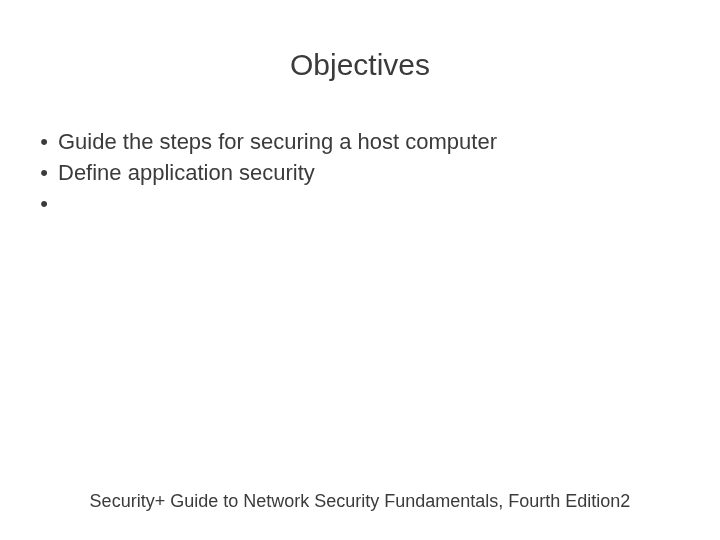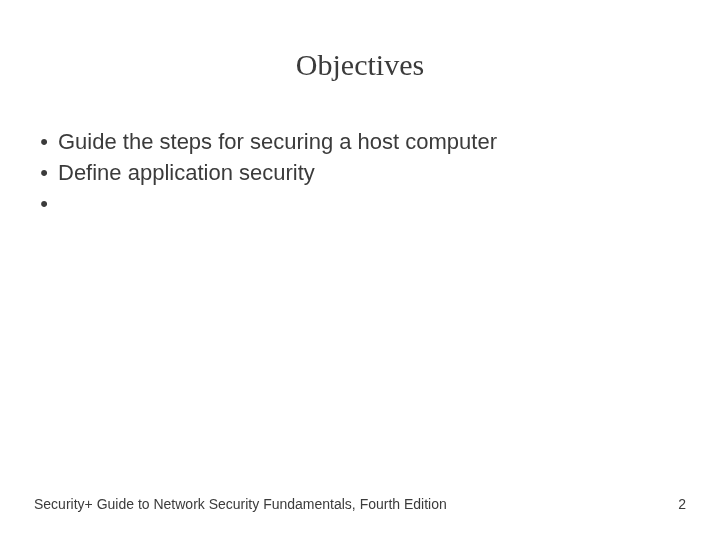--- a/index.html
+++ b/index.html
@@ -1,22 +1,22 @@
 <!DOCTYPE html>
 <html><head>
   <meta charset="utf-8">
   <style>
     * { margin: 0; padding: 0; box-sizing: border-box; }
     html, body { width: 720px; height: 540px; background: #ffffff; font-family: Arial, Helvetica, sans-serif; color: #3b3b3b; }
     .slide { position: relative; width: 720px; height: 540px; }
-    .title { text-align: center; font-size: 30px; font-weight: 400; padding-top: 48px; font-family: Liberation Serif, serif; }
+    .title { text-align: center; font-size: 30px; font-weight: 400; padding-top: 48px; }
     .bullets { list-style: none; padding: 44px 30px 0 30px; font-size: 22px; line-height: 1.42; }
     .bullets li { display: flex; align-items: flex-start; }
     .bullet-dot { width: 28px; flex: 0 0 28px; text-align: center; }
-    .footer { position: absolute; bottom: 28px; left: 34px; right: 34px; display: flex; justify-content: space-between; align-items: baseline; font-size: 14px; color: #3b3b3b; }
+    .footer { position: absolute; bottom: 28px; left: 34px; right: 34px; display: flex; justify-content: center; align-items: baseline; font-size: 18px; color: #3b3b3b; }
   </style>
 </head>
 <body>
 
 <div class="slide">
   <h1 class="title">Objectives</h1>
 
   <ul class="bullets">
     <li>
       <span class="bullet-dot">•</span>

